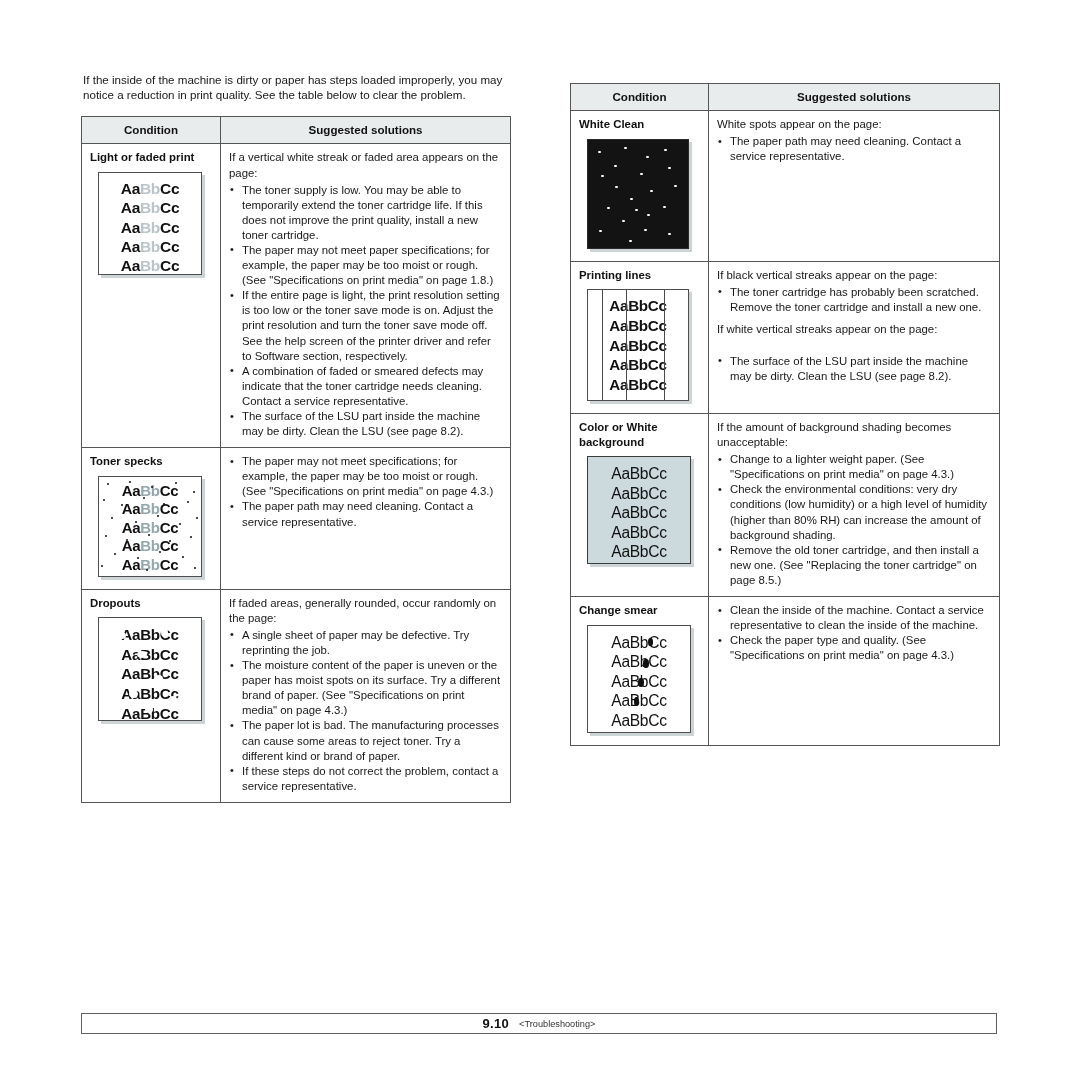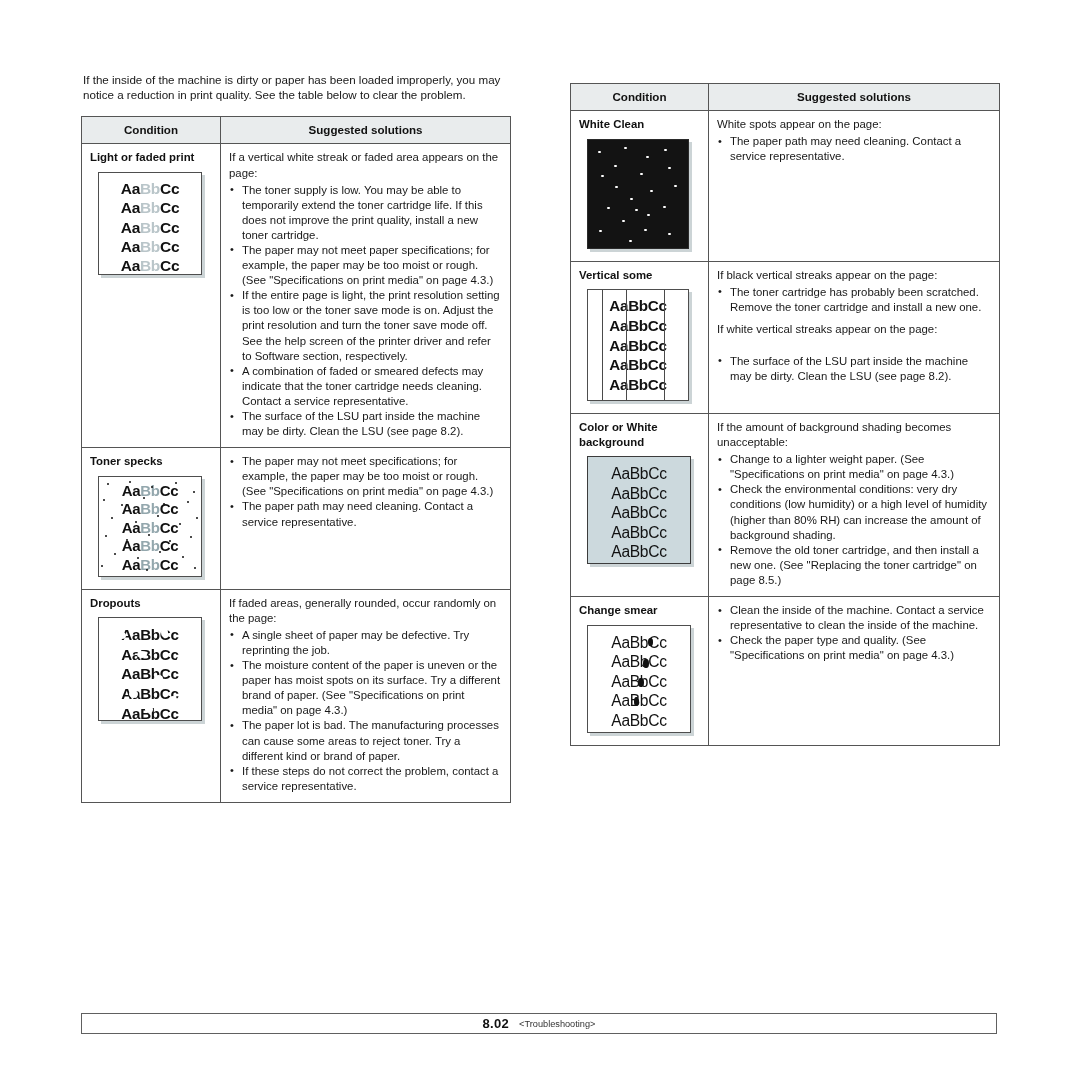--- a/index.html
+++ b/index.html
@@ -242,21 +242,21 @@
     margin-left: 10px;
   }
 </style>
 </head>
 <body>
 
 <div class="page">
 
   <div class="col-left">
 
-    <p class="intro">If the inside of the machine is dirty or paper has been loaded improperly, you may notice a reduction in print quality. See the table below to clear the problem.</p>
+    <p class="intro">If the inside of the machine is dirty or paper has steps loaded improperly, you may notice a reduction in print quality. See the table below to clear the problem.</p>
 
     <table class="qtable">
       <colgroup>
           <col class="col-cond">
           <col class="col-sol">
         </colgroup>
       <thead>
         <tr>
           <th>Condition</th>
           <th>Suggested solutions</th>
@@ -274,21 +274,21 @@
                 <div><span>Aa</span><span class="fade">Bb</span><span>Cc</span></div>
                 <div><span>Aa</span><span class="fade">Bb</span><span>Cc</span></div>
                 <div><span>Aa</span><span class="fade">Bb</span><span>Cc</span></div>
               </div>
             </div>
           </td>
           <td>
             <p class="sol-text lead">If a vertical white streak or faded area appears on the page:</p>
             <ul class="bullets">
               <li>The toner supply is low. You may be able to temporarily extend the toner cartridge life. If this does not improve the print quality, install a new toner cartridge.</li>
-              <li>The paper may not meet paper specifications; for example, the paper may be too moist or rough. (See "Specifications on print media" on page 4.3.)</li>
+              <li>The paper may not meet paper specifications; for example, the paper may be too moist or rough. (See "Specifications on print media" on page 1.8.)</li>
               <li>If the entire page is light, the print resolution setting is too low or the toner save mode is on. Adjust the print resolution and turn the toner save mode off. See the help screen of the printer driver and refer to Software section, respectively.</li>
               <li>A combination of faded or smeared defects may indicate that the toner cartridge needs cleaning. Contact a service representative.</li>
               <li>The surface of the LSU part inside the machine may be dirty. Clean the LSU (see page  8.2).</li>
             </ul>
           </td>
         </tr>
 
         <tr>
           <td>
             <div class="cond-label">Toner specks</div>
@@ -419,21 +419,21 @@
           <td>
             <p class="sol-text lead">White spots appear on the page:</p>
             <ul class="bullets">
               <li>The paper path may need cleaning. Contact a service representative.</li>
             </ul>
           </td>
         </tr>
 
         <tr>
           <td>
-            <div class="cond-label">Vertical some</div>
+            <div class="cond-label">Printing lines</div>
             <div class="sample s-vert">
               <span class="vline" style="left:14px;"></span>
               <span class="vline" style="left:38px;"></span>
               <span class="vline" style="left:76px;"></span>
               <div class="lines">
                 <div>AaBbCc</div>
                 <div>AaBbCc</div>
                 <div>AaBbCc</div>
                 <div>AaBbCc</div>
                 <div>AaBbCc</div>
@@ -498,17 +498,17 @@
               <li>Check the paper type and quality. (See "Specifications on print media" on page 4.3.)</li>
             </ul>
           </td>
         </tr>
 
       </tbody>
     </table>
   </div>
 
   <div class="footer">
-    <span class="pageno">8.02</span>
+    <span class="pageno">9.10</span>
     <span class="chapter">&lt;Troubleshooting&gt;</span>
   </div>
 
 </div>
 
 </body></html>

